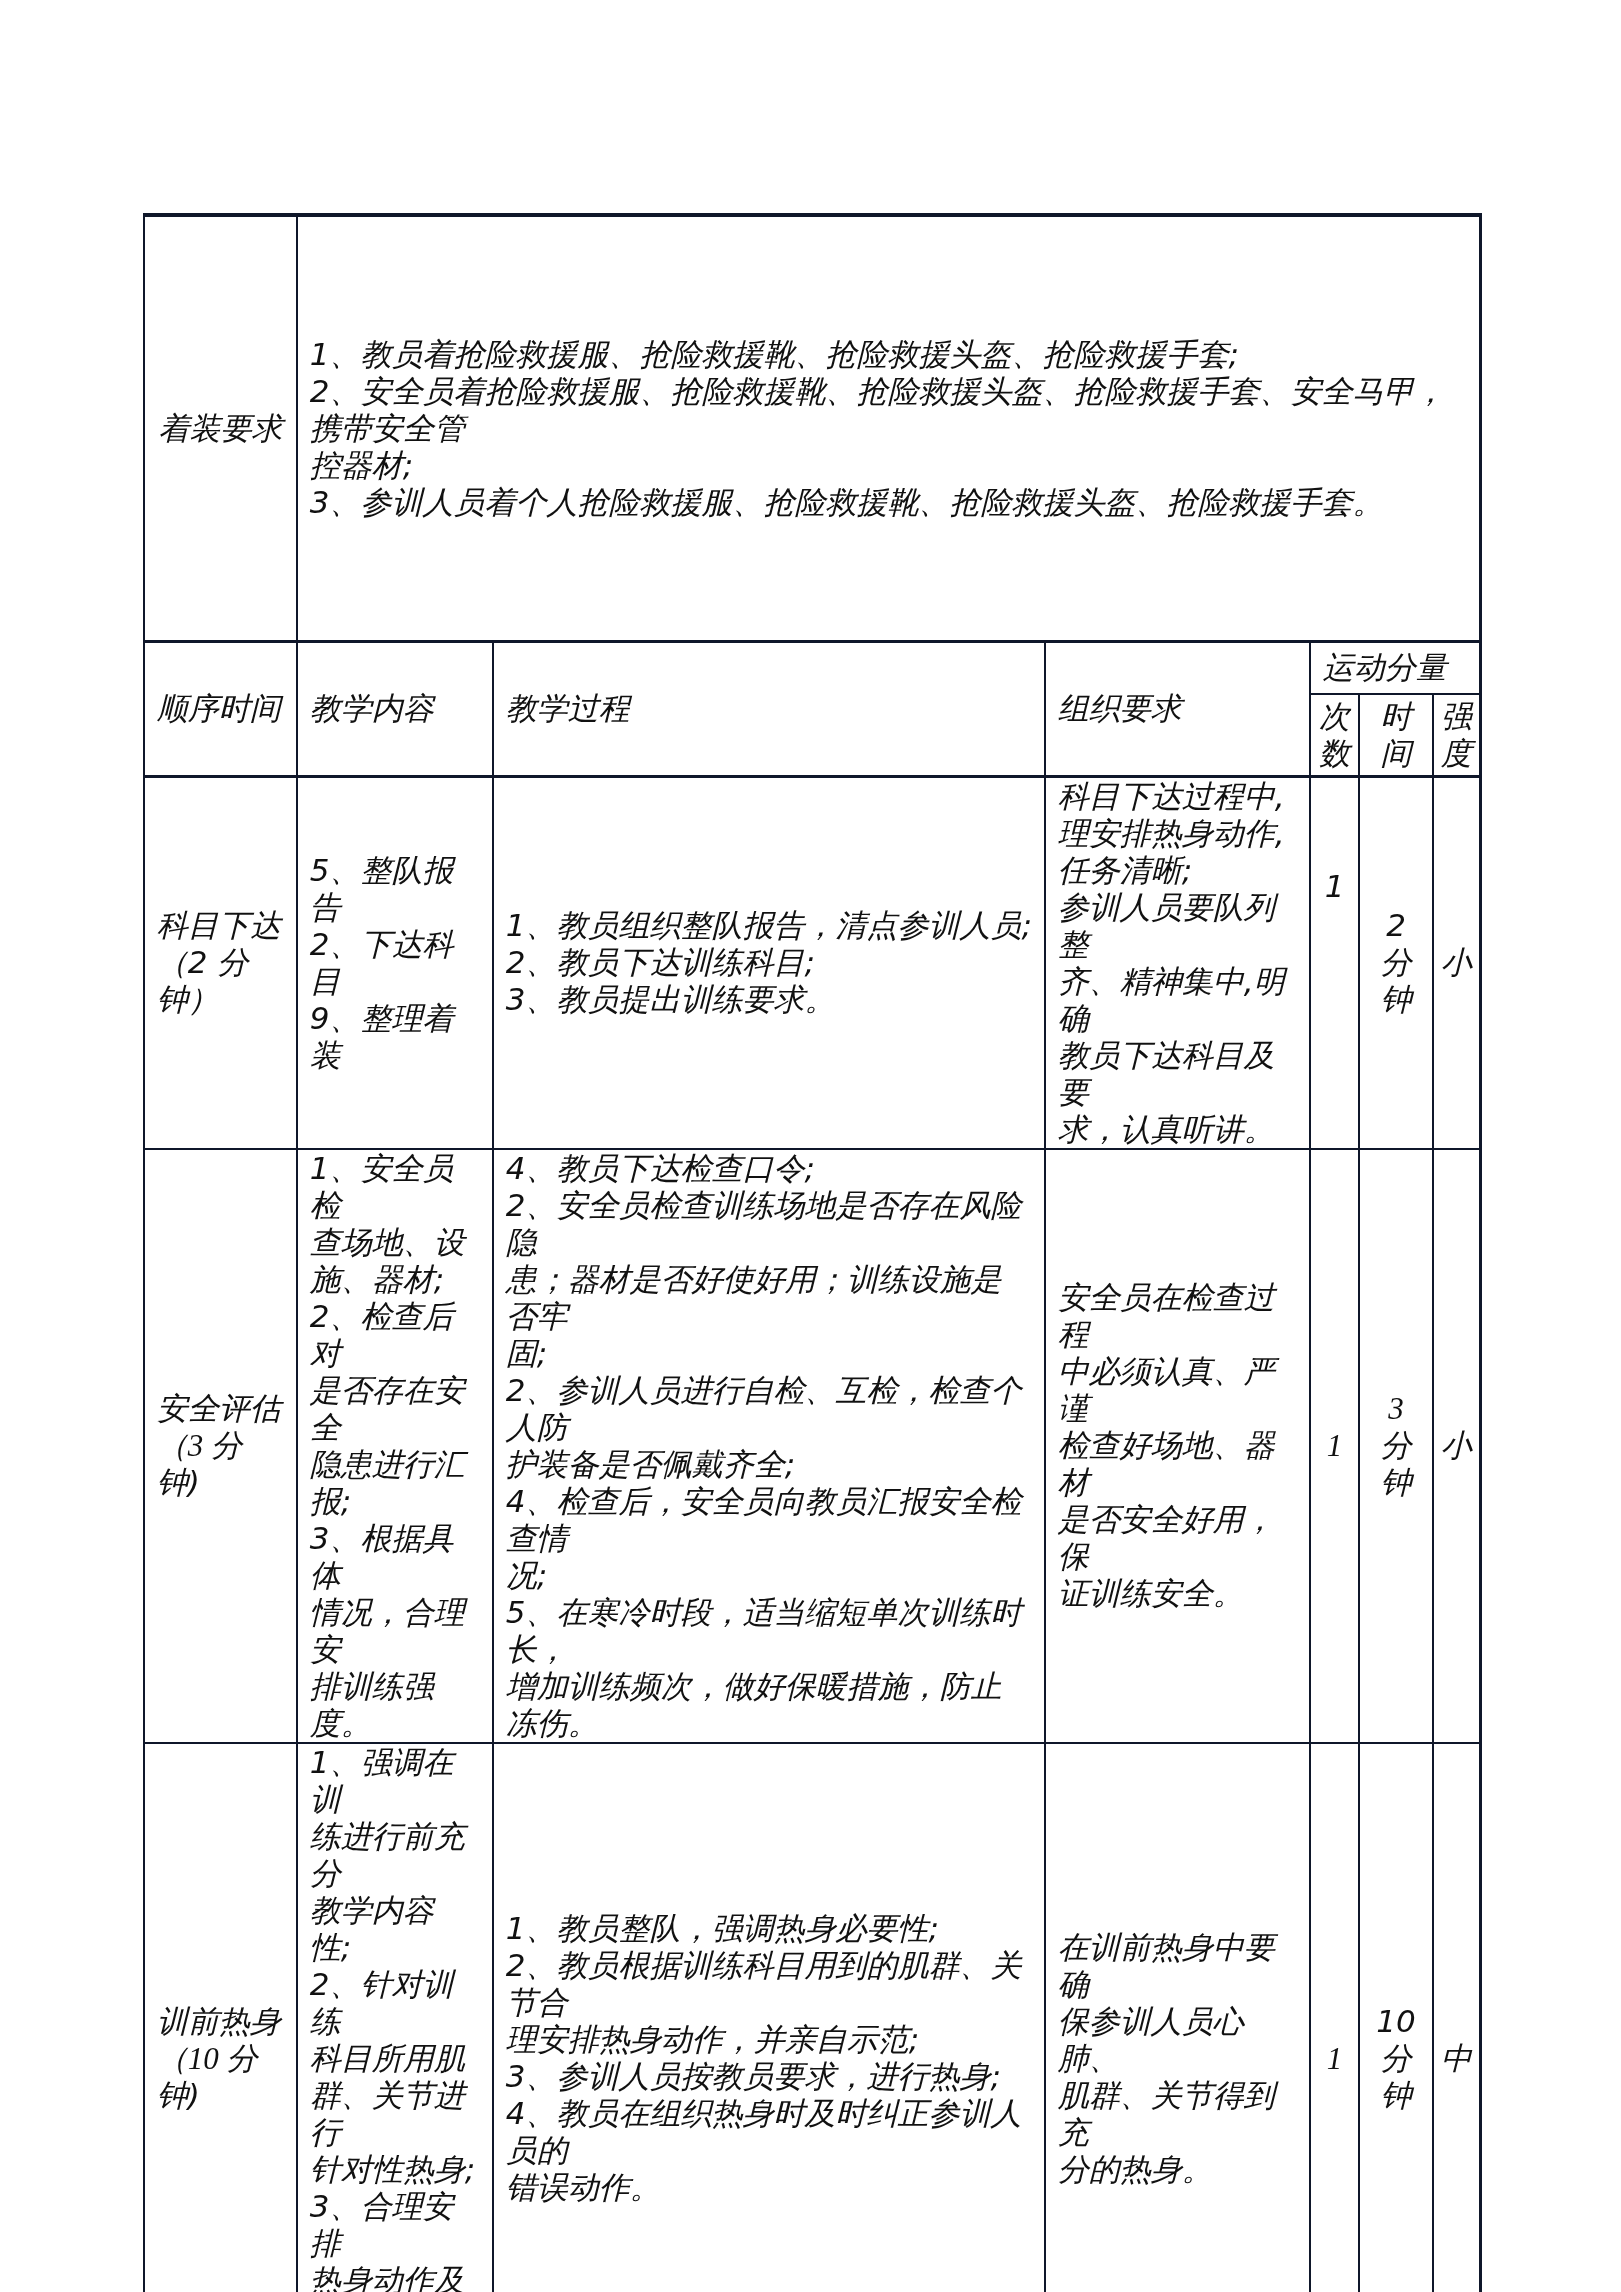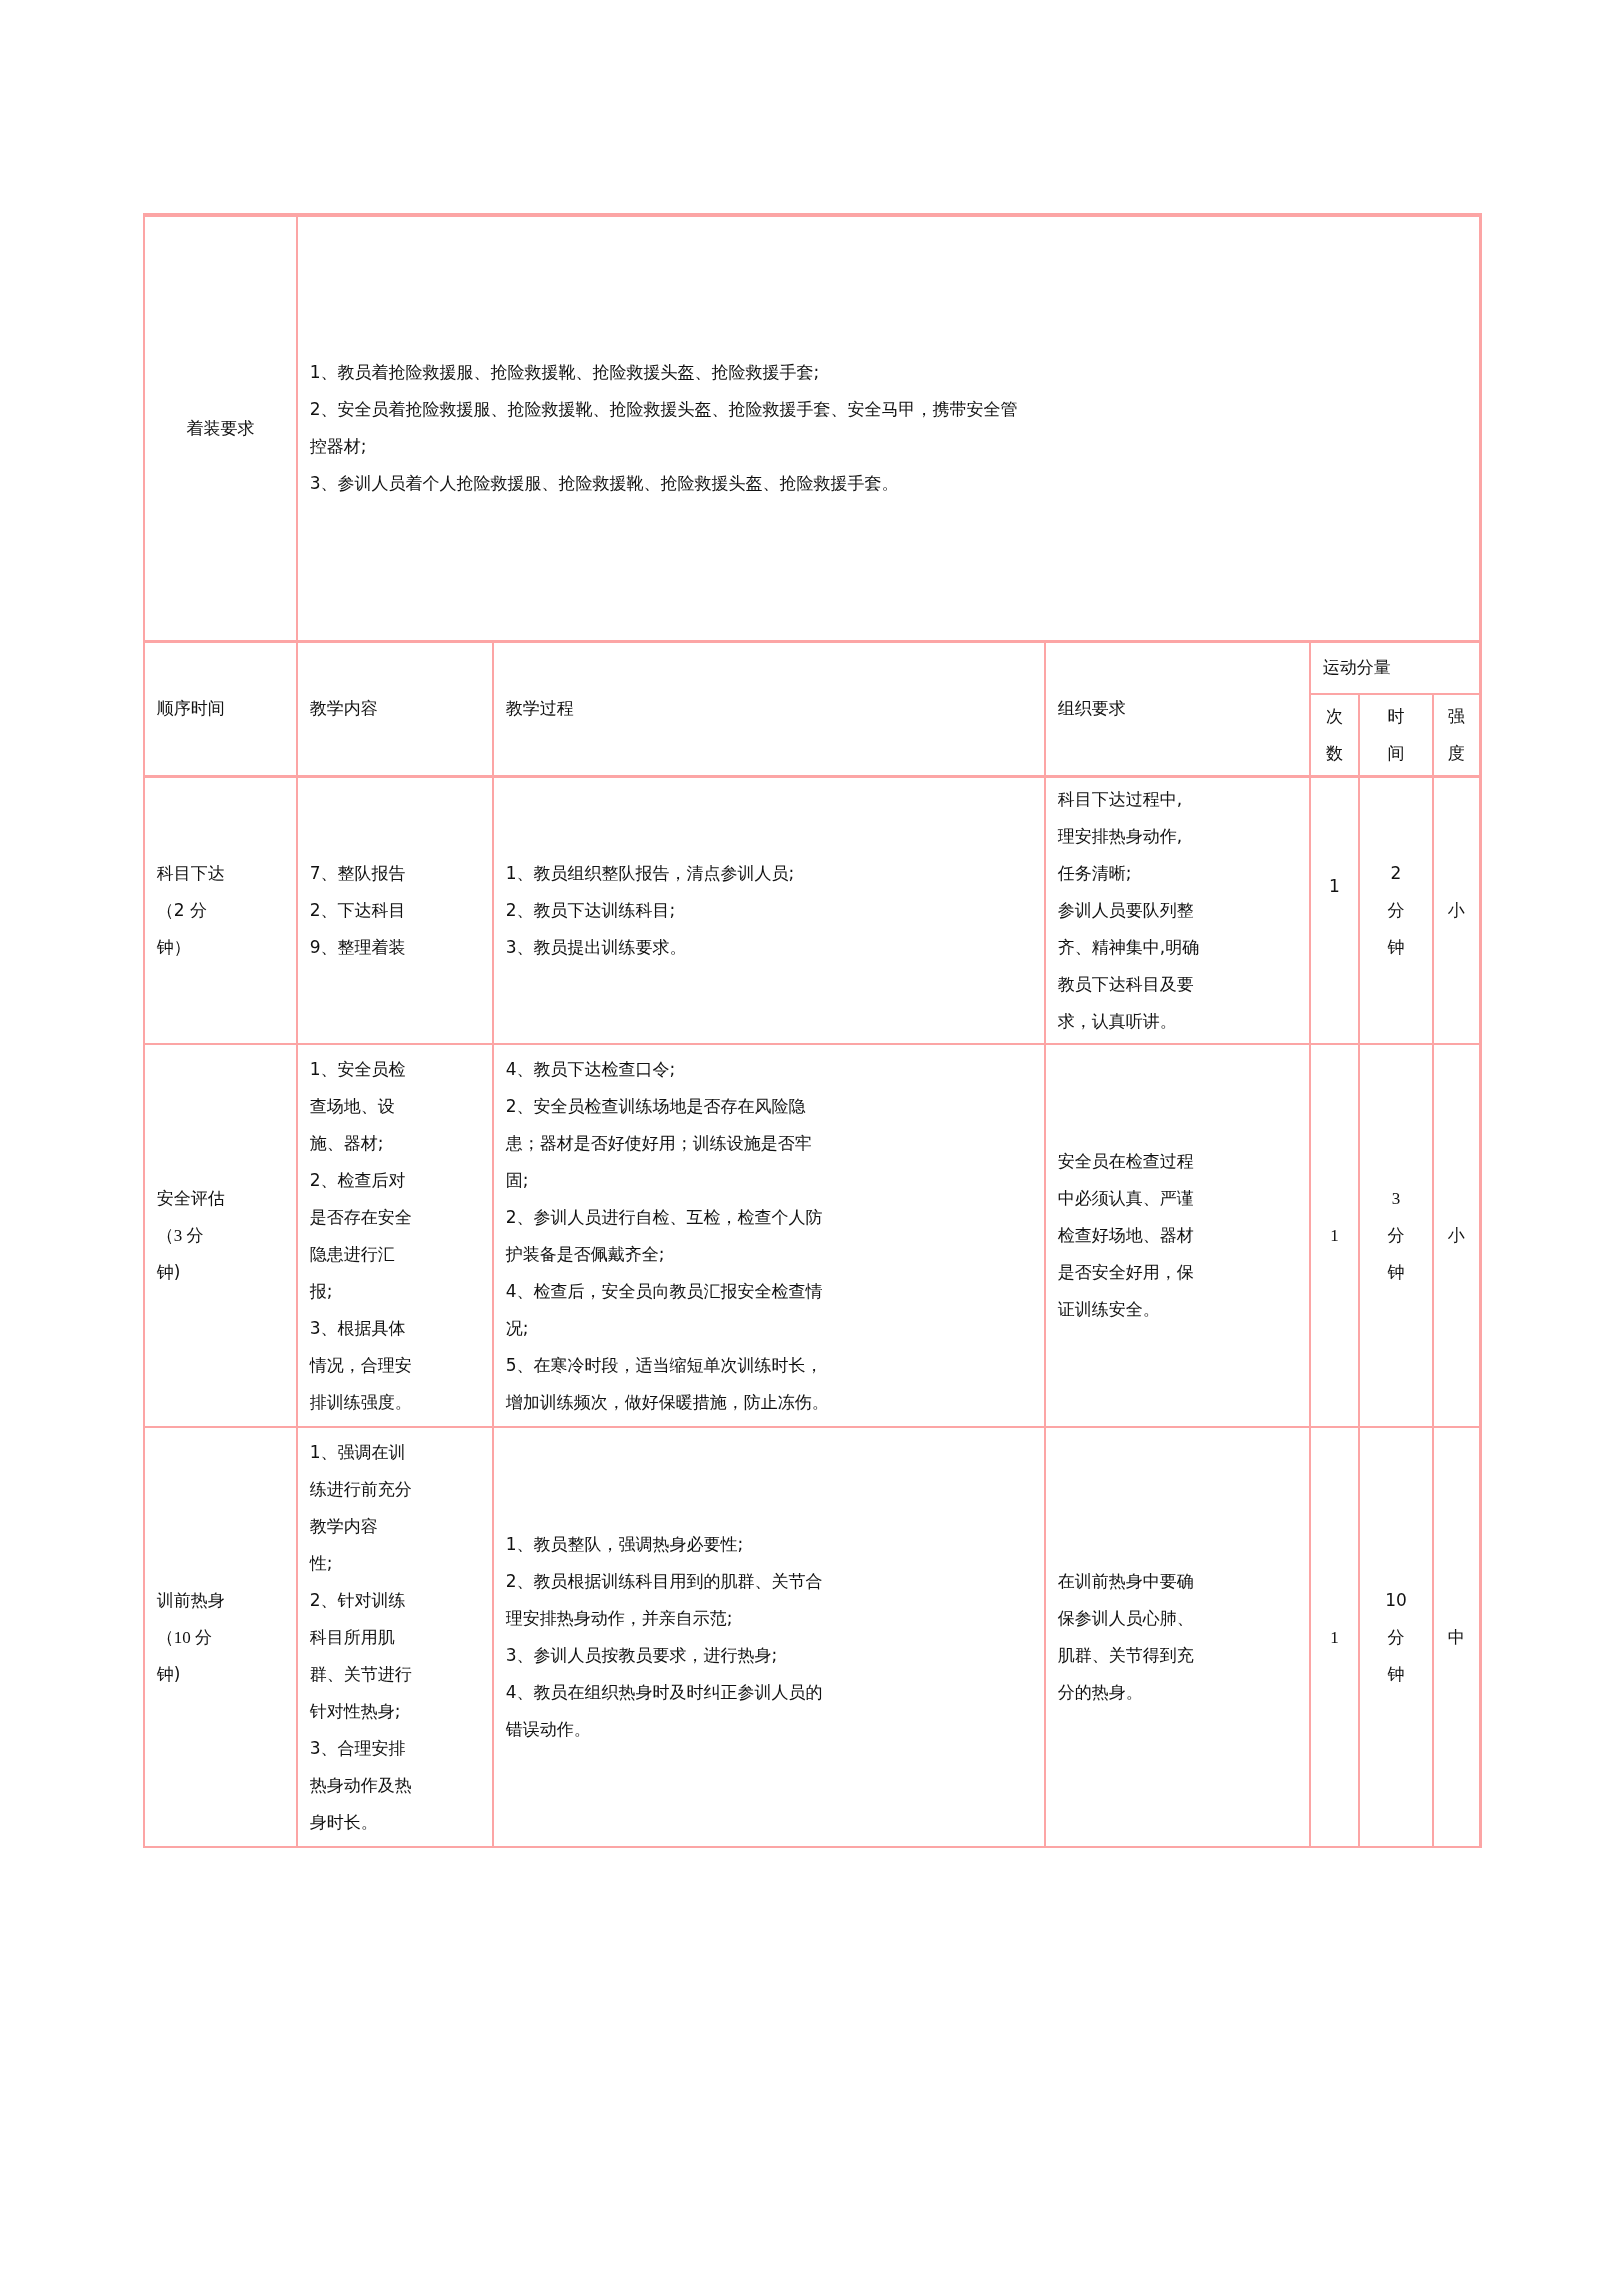--- a/index.html
+++ b/index.html
@@ -16,25 +16,26 @@
     }
     .page-table {
       position: absolute;
       left: 143px;
       top: 213px;
       border-collapse: collapse;
       table-layout: fixed;
       width: 1335px;
     }
     .page-table td {
-      border: 2px solid #fca5a5;
+      border: 2px solid #0f172a;
       padding: 0 11.8px;
-      font-size: 17px;
+      font-size: 31px;
       line-height: 37px;
       vertical-align: middle;
+      font-style: italic;
     }
     .page-table tr.thick-top td { border-top-width: 3.9px; }
     .page-table tr.first td { border-top-width: 4.9px; }
     .page-table td.right-thick { border-right-width: 3.9px; }
     .center { }
     .label-cell { text-align: center; padding: 0 5.9px; margin-left: 48px; }
     .dress-cell { padding: 0 15.7px; }
     .line { display: block; }
     .serif-num { font-family: "Liberation Serif", serif; }
     .sub { text-align: center; padding: 0 3.9px !important; }
@@ -87,21 +88,21 @@
     </td>
   </tr>
 
   <tr class="thick-top" style="height:268px;">
     <td class="center stack">
       <span>科目下达</span>
           <span>（2 分</span>
           <span>钟）</span>
     </td>
     <td class="stack">
-      <span>7、整队报告</span>
+      <span>5、整队报告</span>
           <span>2、下达科目</span>
           <span>9、整理着装</span>
     </td>
     <td class="stack">
       <span>1、教员组织整队报告，清点参训人员;</span>
           <span>2、教员下达训练科目;</span>
           <span>3、教员提出训练要求。</span>
     </td>
     <td class="stack">
       <span>科目下达过程中,</span>

